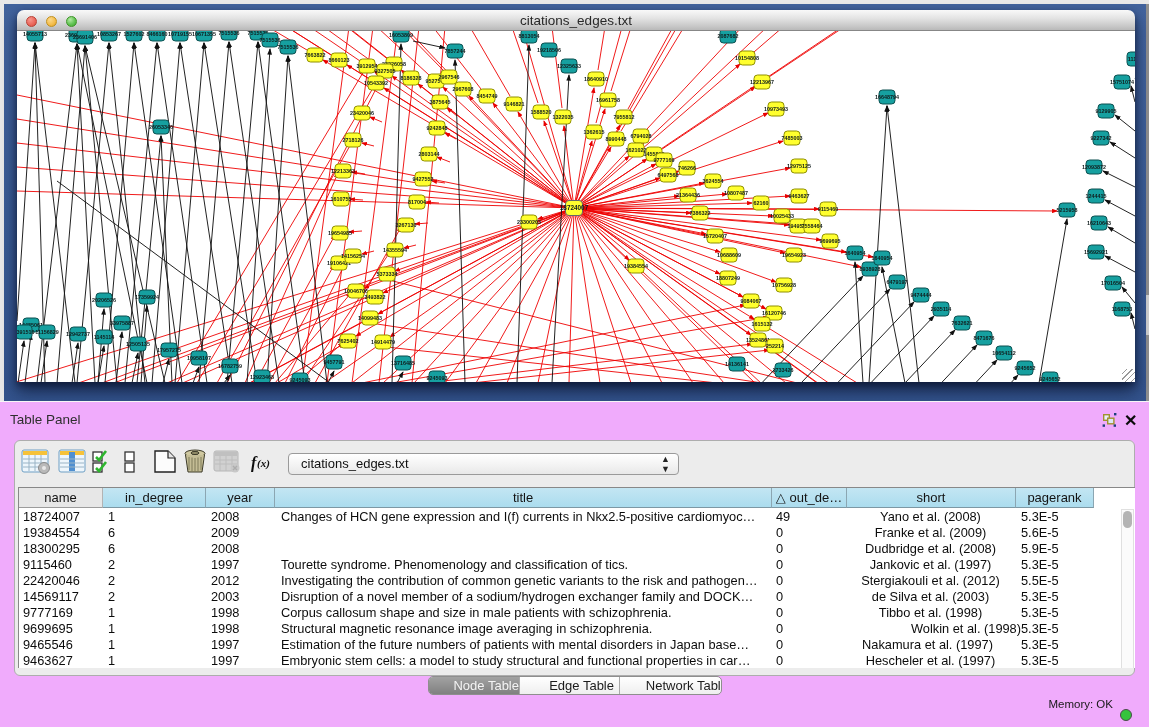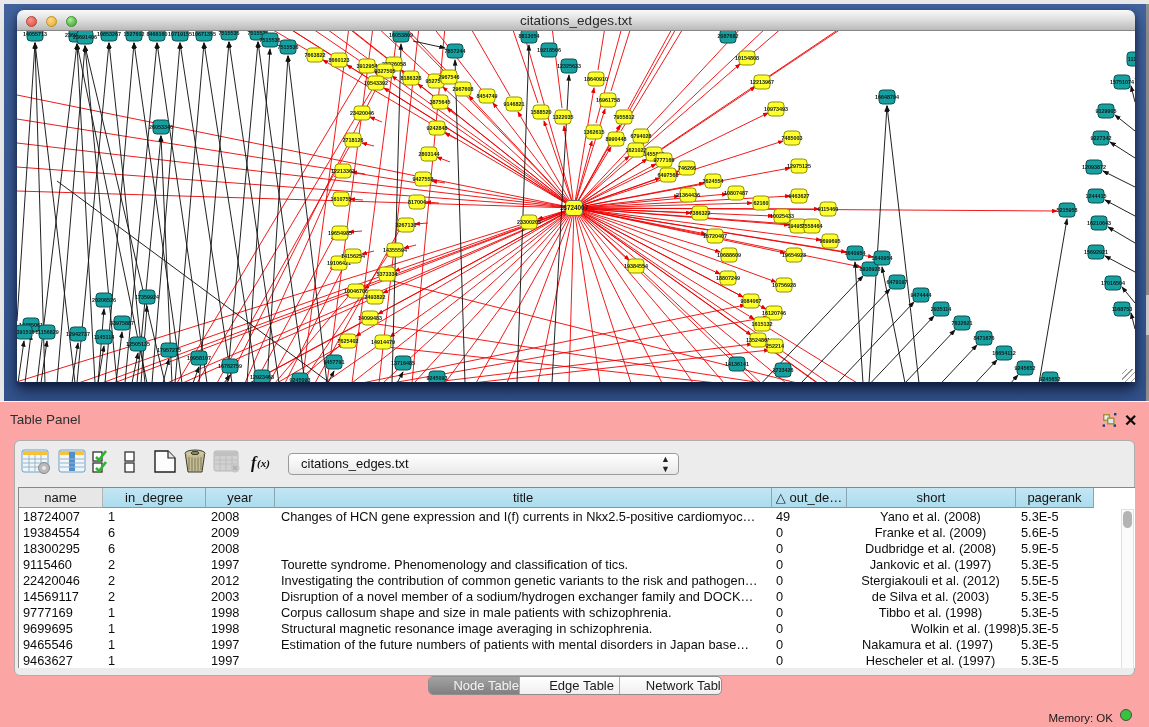--- a/index.html
+++ b/index.html
@@ -17,21 +17,21 @@
   border-bottom:1px solid #878787; }
 .tl { position:absolute; top:5.5px; width:11px; height:11px; border-radius:50%; }
 #tlr { left:9px;  background:radial-gradient(circle at 35% 30%, #f6968d, #ec6a5e 55%, #d24b3e); border:1px solid #b93f33;}
 #tly { left:29px; background:radial-gradient(circle at 35% 30%, #fbd88a, #f5bf4f 55%, #dfa123); border:1px solid #c1901c;}
 #tlg { left:49px; background:radial-gradient(circle at 35% 30%, #b4e9a4, #62c454 55%, #41a32f); border:1px solid #3d9427;}
 #title { position:absolute; left:0; top:3px; width:100%; text-align:center;
   font-size:13.5px; color:#282828; }
 #canvas { position:absolute; left:0; top:21px; width:1118px; height:351px; background:#fff; overflow:hidden; }
 #grip { position:absolute; right:0; bottom:0; width:13px; height:13px;
  background:repeating-linear-gradient(135deg, transparent 0 3px, #999 3px 4px); }
-#tp { position:absolute; left:0; top:401px; width:1149px; height:326px; background:#fca5a5; border-top:1px solid #f6f6f6; }
+#tp { position:absolute; left:0; top:401px; width:1149px; height:326px; background:#f0abfc; border-top:1px solid #f6f6f6; }
 #tptitle { position:absolute; left:10px; top:10px; font-size:13.5px; color:#2e2e2e; }
 #tpx { position:absolute; left:1124px; top:9px; font-size:16px; font-weight:bold; color:#0a0a0a; }
 #panel { position:absolute; left:14px; top:38px; width:1121px; height:236px;
   background:#ececec; border:1px solid #adadad; border-radius:6px; }
 #toolbar { position:absolute; left:3px; top:8px; height:26px; }
 #dd { position:absolute; left:273px; top:12px; width:391px; height:22px;
   background:linear-gradient(180deg,#ffffff,#f2f2f2 60%,#e8e8e8);
   border:1px solid #9a9a9a; border-radius:4px; font-size:13px; color:#111;
   line-height:20px; padding-left:12px; }
 #dd .ud { position:absolute; right:8px; top:0px; font-size:9px; color:#222; line-height:10px; text-align:center; }
@@ -45,21 +45,21 @@
 .clip { overflow:hidden; text-overflow:ellipsis; }
 #sbar { position:absolute; left:1102px; top:21px; width:13px; height:160px; background:#fbfbfb; border:1px solid #e0e0e0; }
 #sthumb { position:absolute; left:1104px; top:23px; width:9px; height:17px; background:#b4b4b4; border-radius:4.5px; }
 #tabs { position:absolute; left:428px; top:274px; width:294px; height:19px;
   border:1px solid #8e8e8e; border-radius:5px; background:linear-gradient(180deg,#ffffff,#efefef);
   overflow:hidden; font-size:13px; }
 #tabs .seg { position:absolute; top:0; height:19px; line-height:18px; text-align:right; color:#1c1c1c; }
 #seg1 { left:0; width:90px; background:linear-gradient(180deg,#a2a2a2,#7c7c7c); color:#f4f4f4 !important; }
 #seg2 { left:90px; width:95px; border-left:1px solid #a9a9a9; }
 #seg3 { left:190px; width:109px; border-left:1px solid #a9a9a9; }
-#mem { position:absolute; left:0; top:310px; width:1113px; text-align:right; font-size:11.5px; color:#191919; }
+#mem { position:absolute; left:0; top:296px; width:1113px; text-align:right; font-size:11.5px; color:#191919; }
 #memdot { position:absolute; left:1120px; top:307px; width:12px; height:12px; border-radius:50%;
   background:#35c43c; border:1px solid #4a4a4a; }
 </style></head>
 <body>
 <div id="stage">
   <div id="desktop"></div>
   <div id="rstrip"></div>
     <div id="rnotch"></div>
   <div id="win">
     <div id="canvas">
@@ -739,20 +739,21 @@
             <span style="left:192px">1997</span>
             <span style="left:262px;width:489px" class="clip">Estimation of the future numbers of patients with mental disorders in Japan base…</span>
             <span style="left:757px">0</span>
             <span style="left:824px;width:169px;text-align:center" class="clip">Nakamura et al. (1997)</span>
             <span style="left:1002px">5.3E‑5</span>
           </div>
           <div class="row" style="top:164.7px">
             <span style="left:4px">9463627</span>
             <span style="left:89px">1</span>
             <span style="left:192px">1997</span>
+            <span style="left:262px;width:489px" class="clip">Embryonic stem cells: a model to study structural and functional properties in car…</span>
             <span style="left:757px">0</span>
             <span style="left:827px;width:169px;text-align:center" class="clip">Hescheler et al. (1997)</span>
             <span style="left:1002px">5.3E‑5</span>
           </div>
         <div id="sbar"></div>
           <div id="sthumb"></div>
       </div>
     </div>
     <div id="tabs">
       <div class="seg" id="seg1">Node Table</div>

